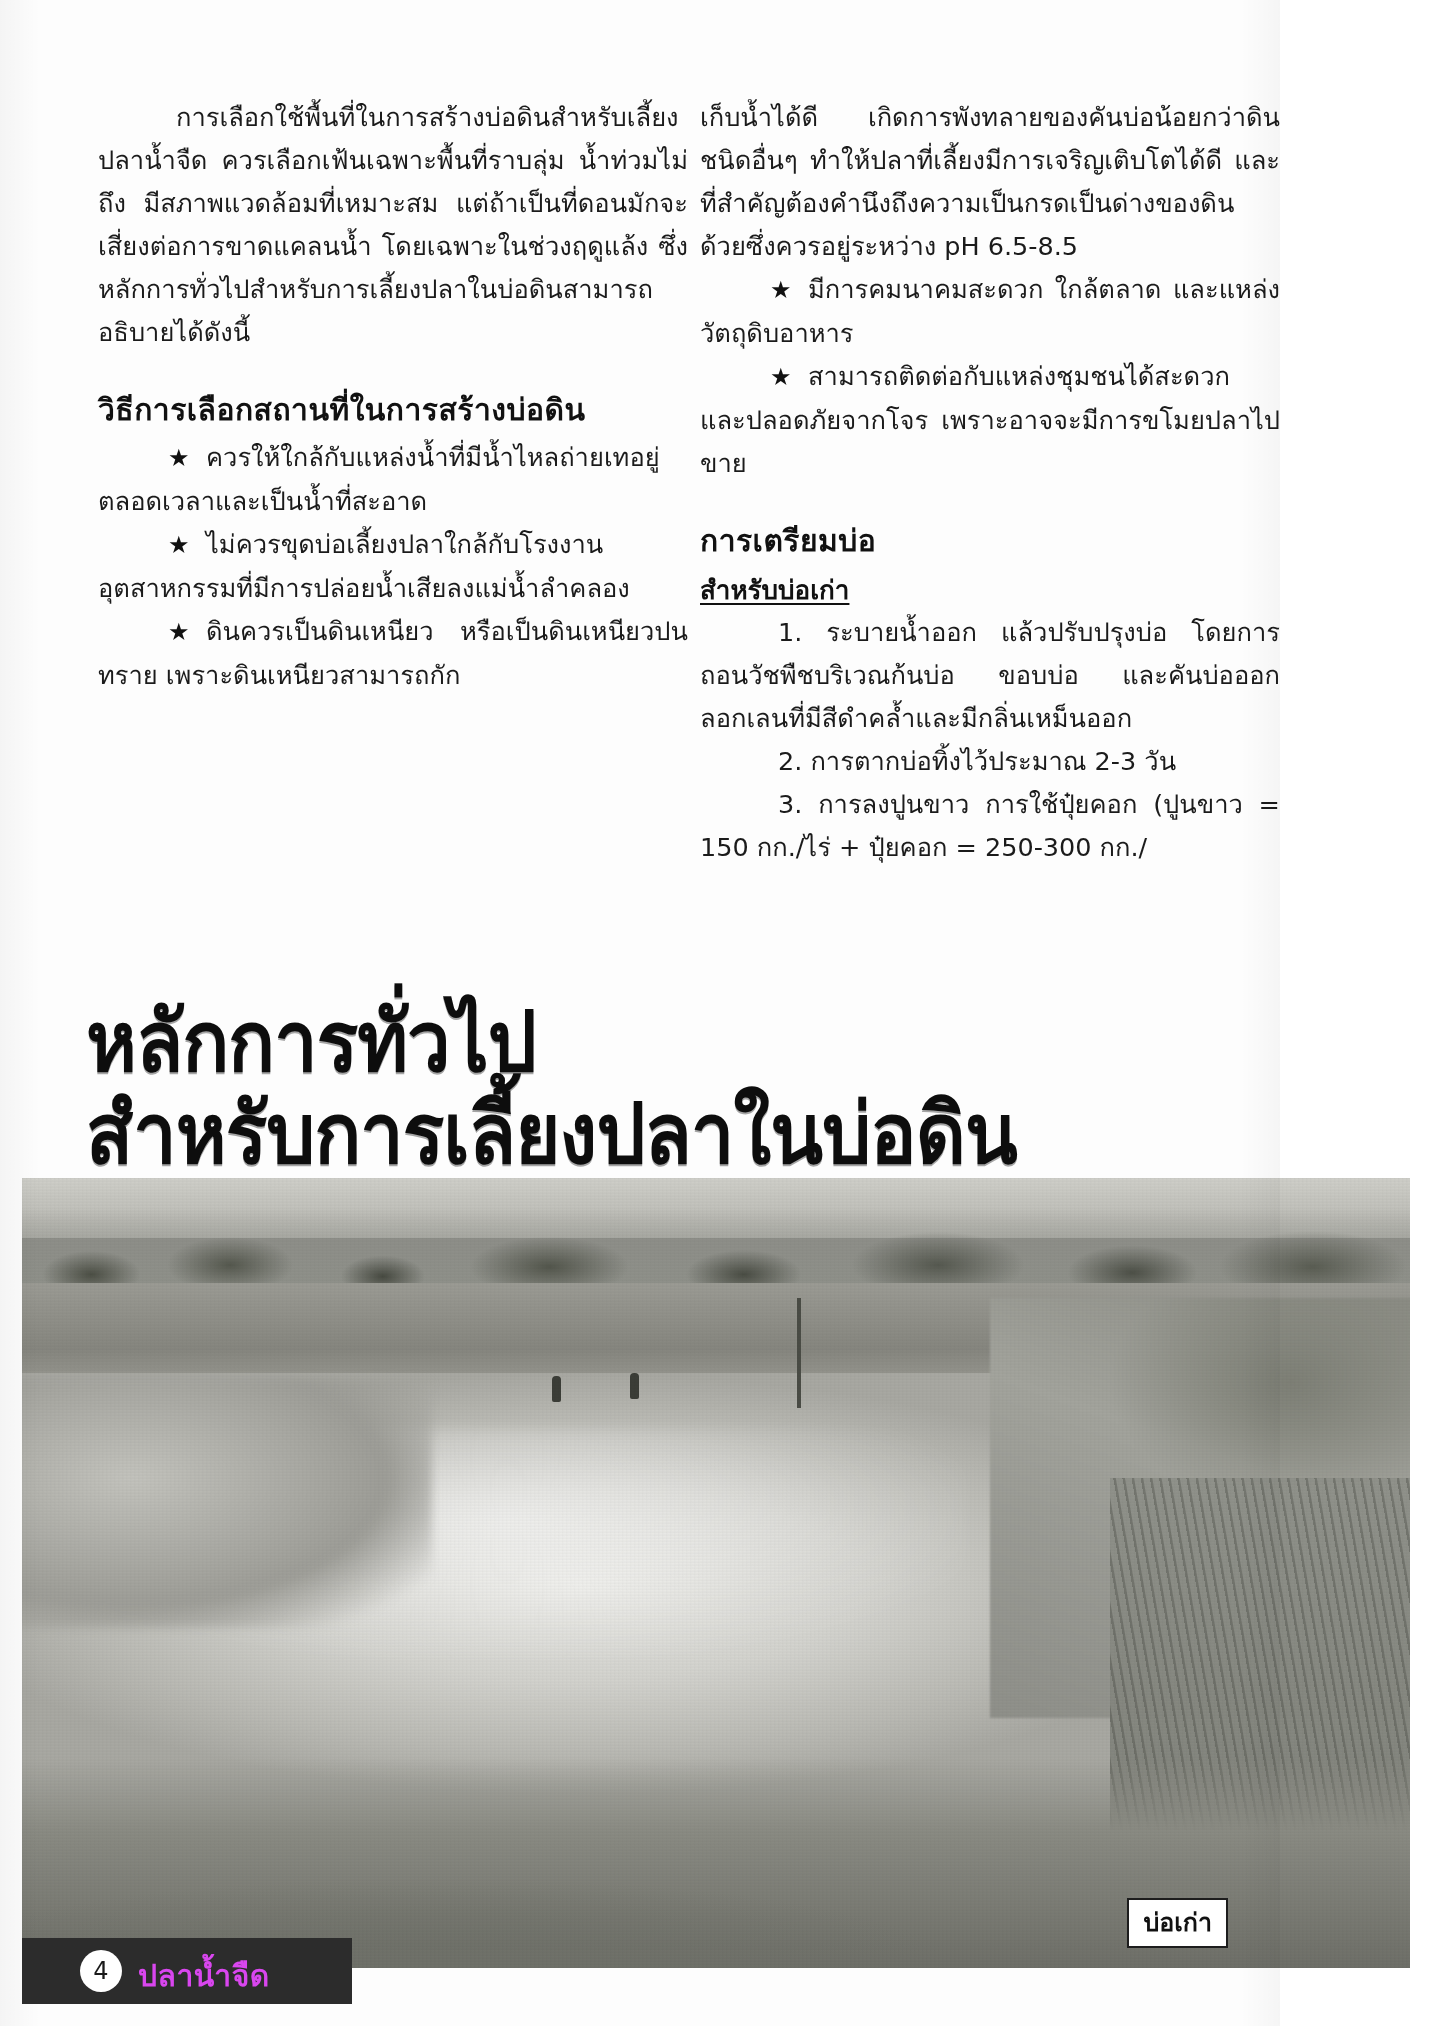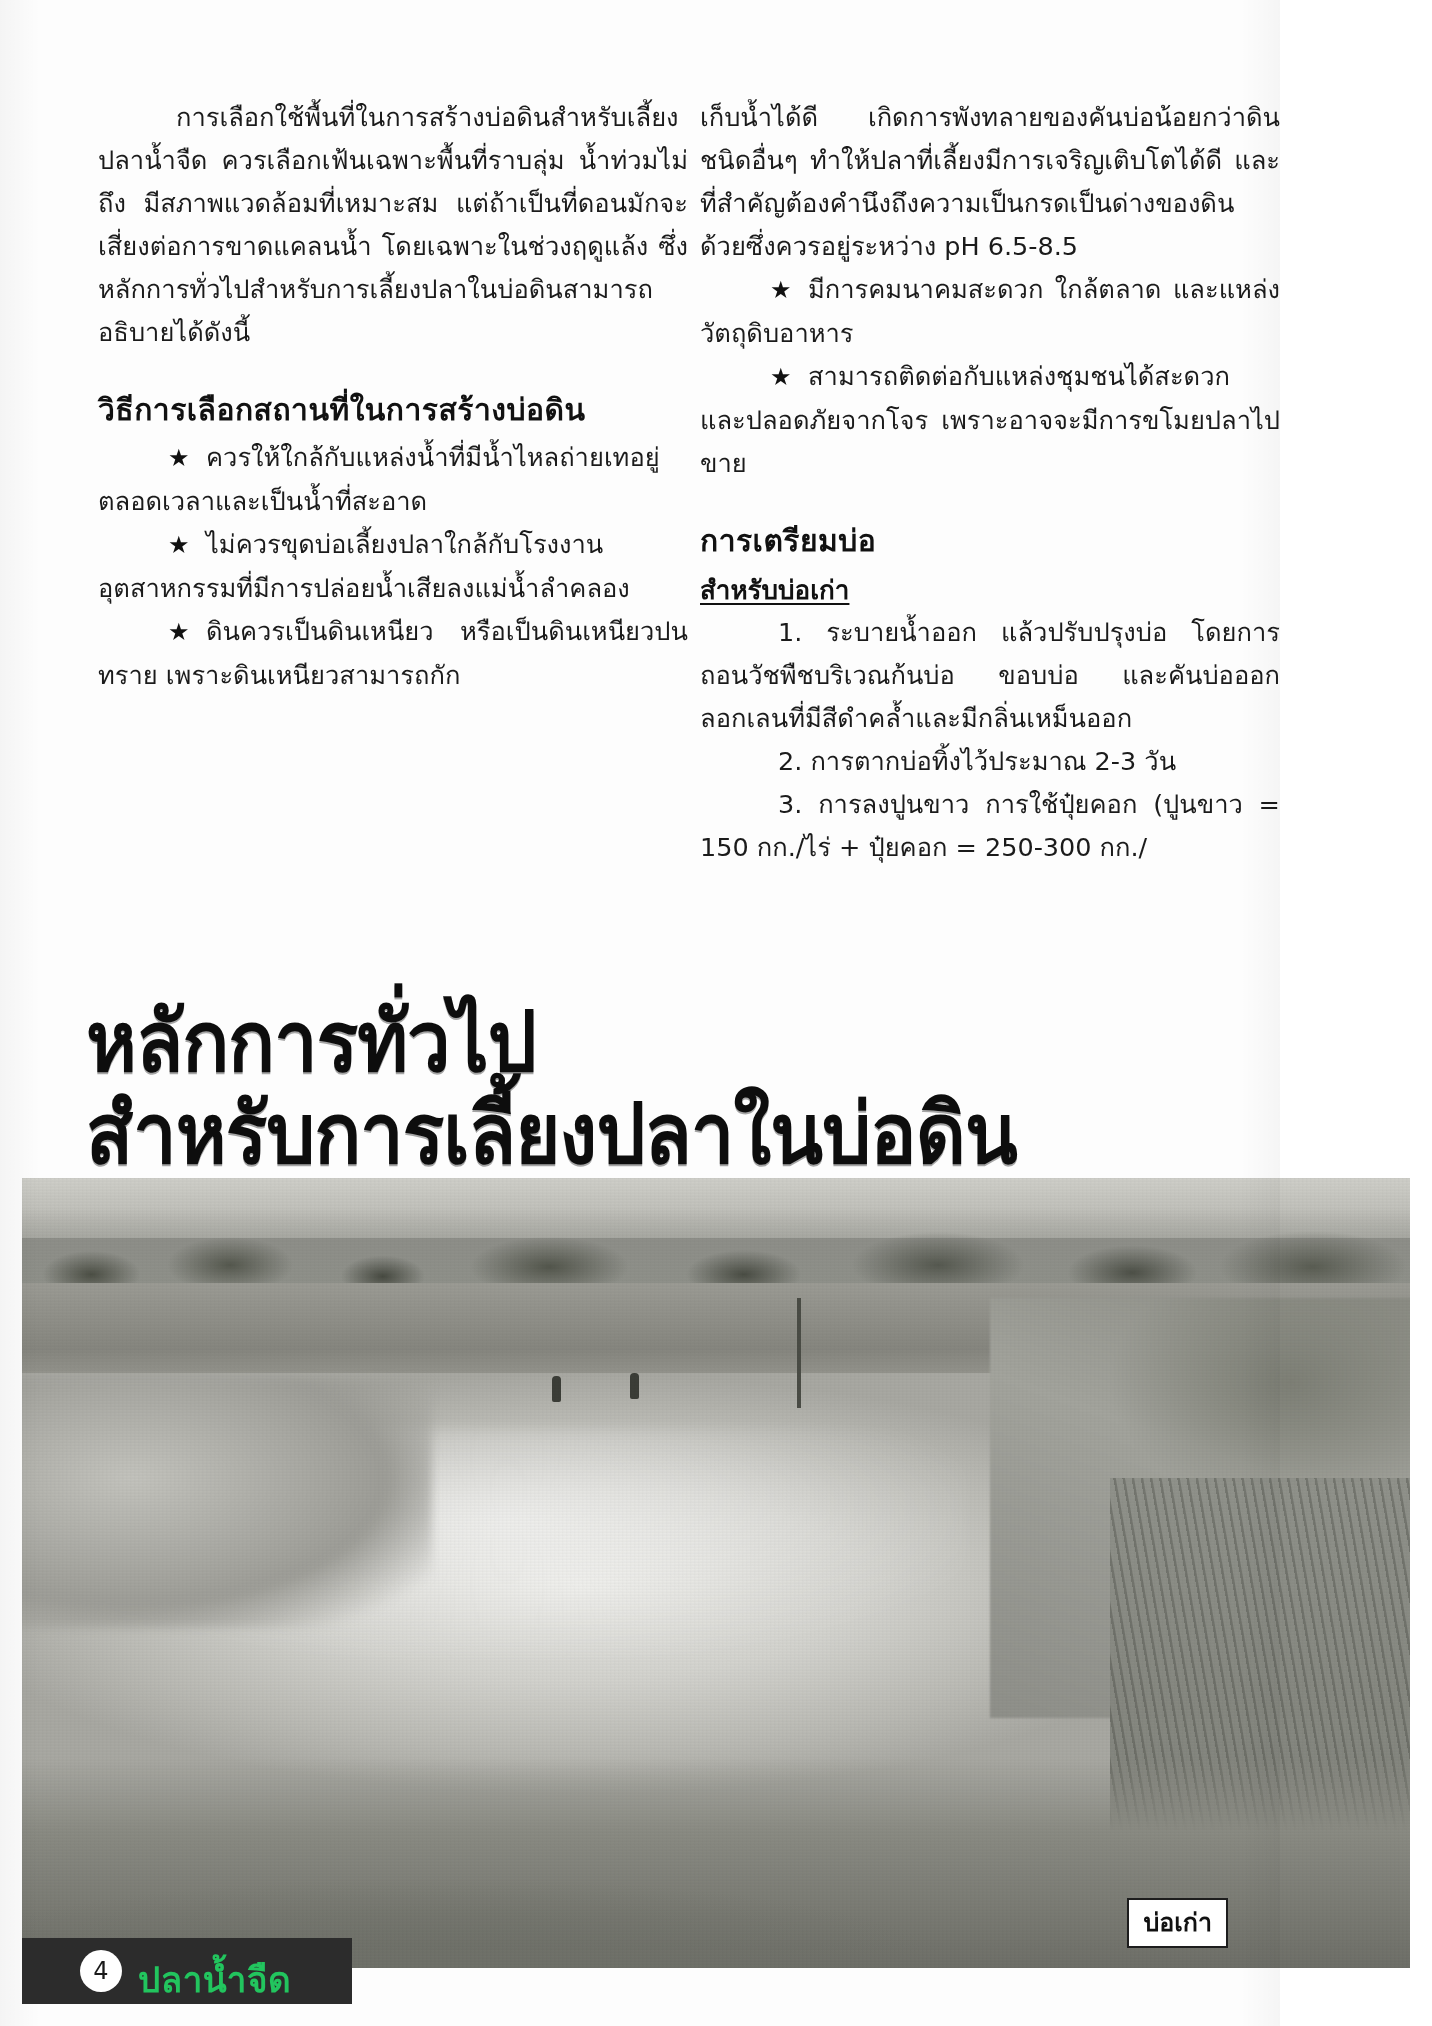--- a/index.html
+++ b/index.html
@@ -233,22 +233,22 @@
     color: #1a1a1a;
     font-size: 24px;
     display: flex;
     align-items: center;
     justify-content: center;
   }
   .footer-title {
     position: absolute;
     left: 116px;
     top: 14px;
-    color: #22c55e;
-    font-size: 35px;
+    color: #d946ef;
+    font-size: 30px;
     font-weight: bold;
     letter-spacing: 0.5px;
   }
 </style>
 </head>
 <body>
 
 <div id="page">
 
   <div class="col col-left">

